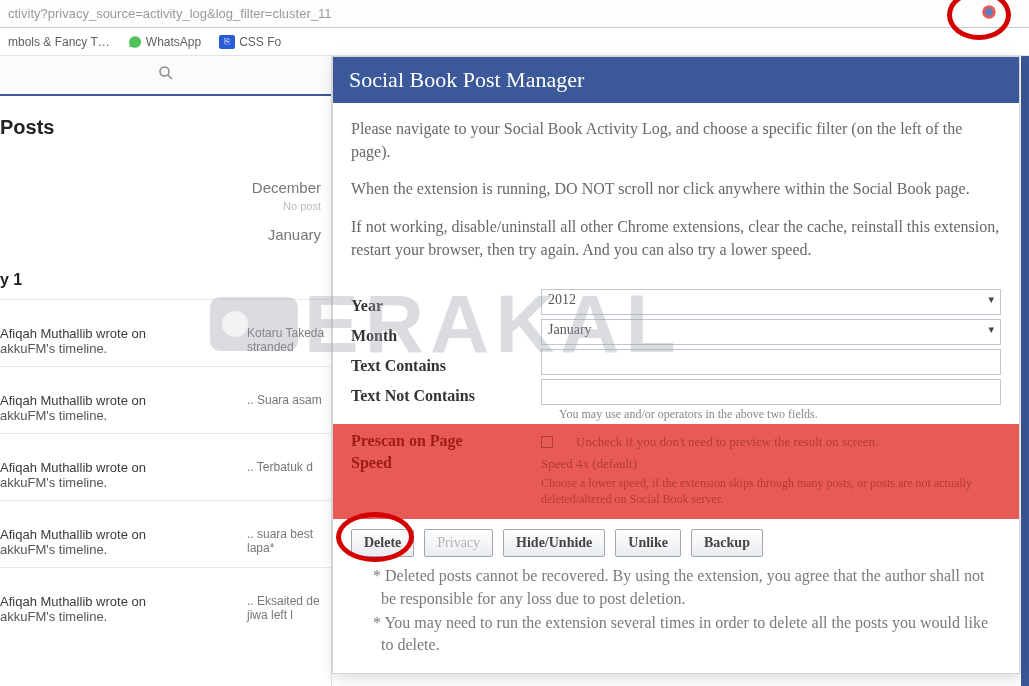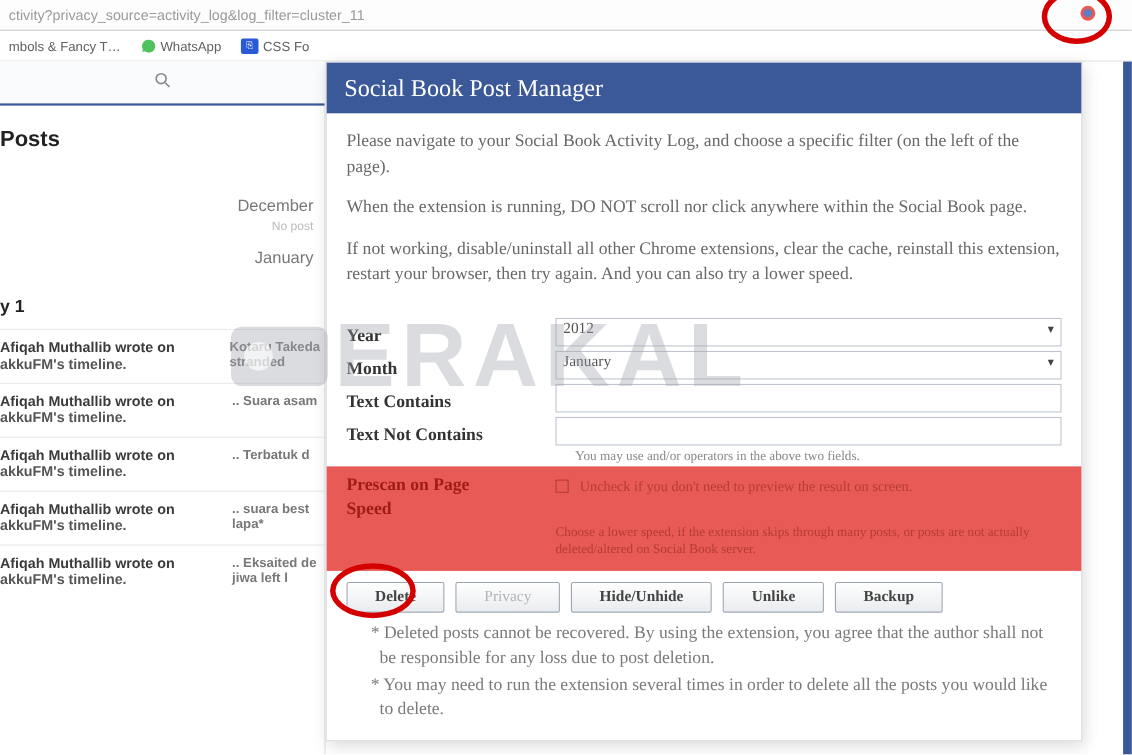--- a/index.html
+++ b/index.html
@@ -62,21 +62,21 @@
   }
   .bookmark { display: flex; align-items: flex-end; gap: 4px; }
   .bm-icon { width: 14px; height: 14px; display:inline-flex; align-items:center; justify-content:center;}
   .bm-icon.green svg path { fill: #4fc15d; }
   .bm-icon.css { background:#2a5bd7; color:#fff; font-size:8px; width:16px; height:14px; border-radius:2px; display:flex;align-items:center;justify-content:center;}
 
   
   .main { display: flex; height: calc(686px - 56px); }
 
   .left {
-    width: 296px;
+    width: 332px;
     border-right: 1px solid #e0e0e0;
     background: #fff;
     position: relative;
   }
 
   .searchbar {
     height: 40px;
     border-bottom: 2px solid #3b5998;
     background: #fafbfd;
     display:flex; align-items:center; justify-content:center;
@@ -103,25 +103,24 @@
   .yearrow {
     margin-top: 28px;
     font-size: 16px;
     font-weight: bold;
     color: #222;
   }
 
   .activity-list { margin-top: 10px; }
   .activity-item {
     border-top: 1px solid #eaeaea;
-    padding: 8px 4px 10px 0;
+    padding: 26px 4px 10px 0;
     display: flex;
     justify-content: space-between;
     gap: 8px;
-    font-weight: bold;
   }
   .activity-meta {
     font-size: 13px;
     color: #3a3a3a;
   }
   .activity-meta .sub { color:#555; font-size:13px; }
   .activity-preview {
     font-size: 12px;
     color: #777;
     text-align:left;
@@ -211,21 +210,21 @@
   .action-row {
     padding: 10px 18px 6px 18px;
     display: flex;
     gap: 10px;
     align-items: center;
     position: relative;
   }
   .btn {
     border: 1px solid #9ea6b2;
     background: linear-gradient(#fefefe,#e9ecef);
-    padding: 5px 25px;
+    padding: 5px 12px;
     font-size: 14px;
     font-weight: bold;
     color: #444;
     font-family: Georgia, 'Times New Roman', serif;
     border-radius: 2px;
     cursor: pointer;
   }
   .btn.faded { color:#b4b4b4; font-weight:normal;}
   .delete-circle {
     position: absolute;
@@ -405,27 +404,28 @@
         <div class="form-row">
           <div class="form-label">Text Not Contains</div>
           <div class="form-control"><span></span></div>
         </div>
         <div class="helper gray">You may use and/or operators in the above two fields.</div>
       </div>
 
       <div class="redbox">
         <div class="form-row">
           <div class="form-label">Prescan on Page</div>
-          <div style="flex:1; display:flex; align-items:center; gap:10px;">
+          <div style="flex:1; display:flex; align-items:center; gap:23px;">
             <span style="width:12px;height:12px;border:1px solid #b53c36;display:inline-block;"></span>
             <span class="red-text">Uncheck if you don't need to preview the result on screen.</span>
           </div>
         </div>
         <div class="form-row">
           <div class="form-label">Speed</div>
+          <div class="red-text" style="flex:1;"><span>Speed 4x (default)</span></div>
         </div>
         <div class="red-small">Choose a lower speed, if the extension skips through many posts, or posts are not actually deleted/altered on Social Book server.</div>
       </div>
 
       <div class="action-row">
         <div class="delete-circle"></div>
         <button class="btn">Delete</button>
         <button class="btn faded">Privacy</button>
         <button class="btn">Hide/Unhide</button>
         <button class="btn">Unlike</button>

